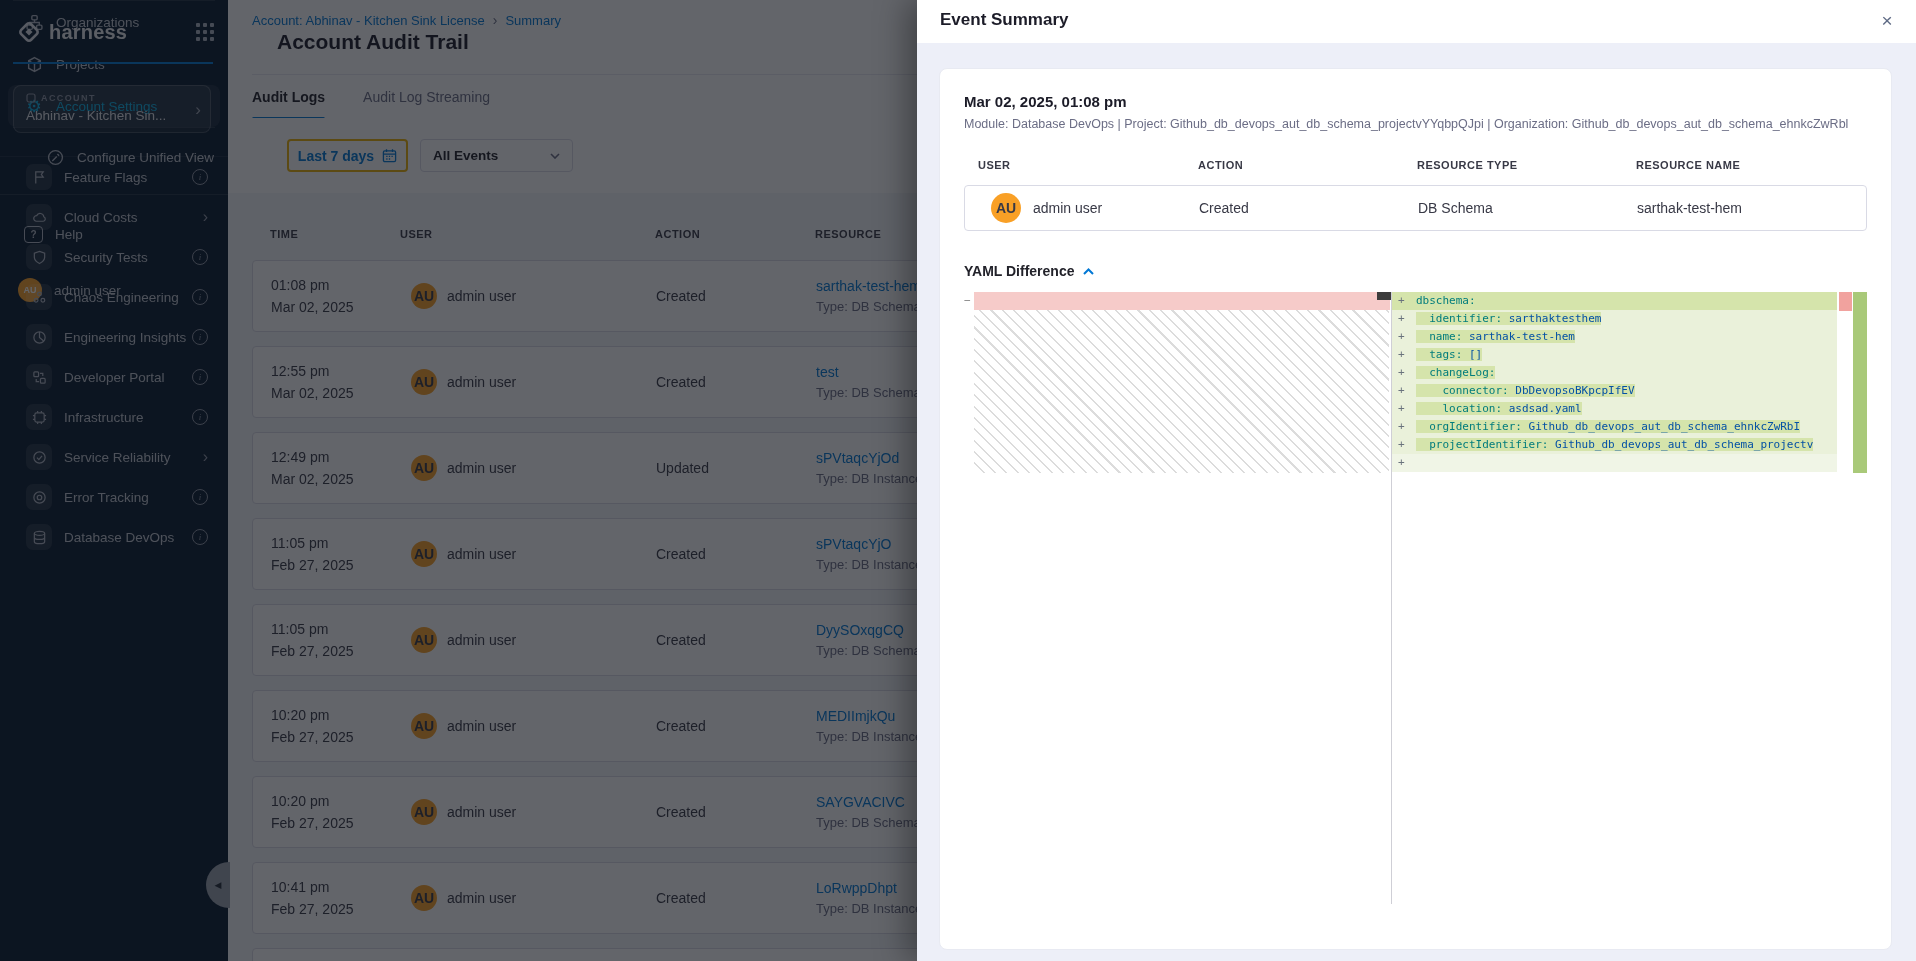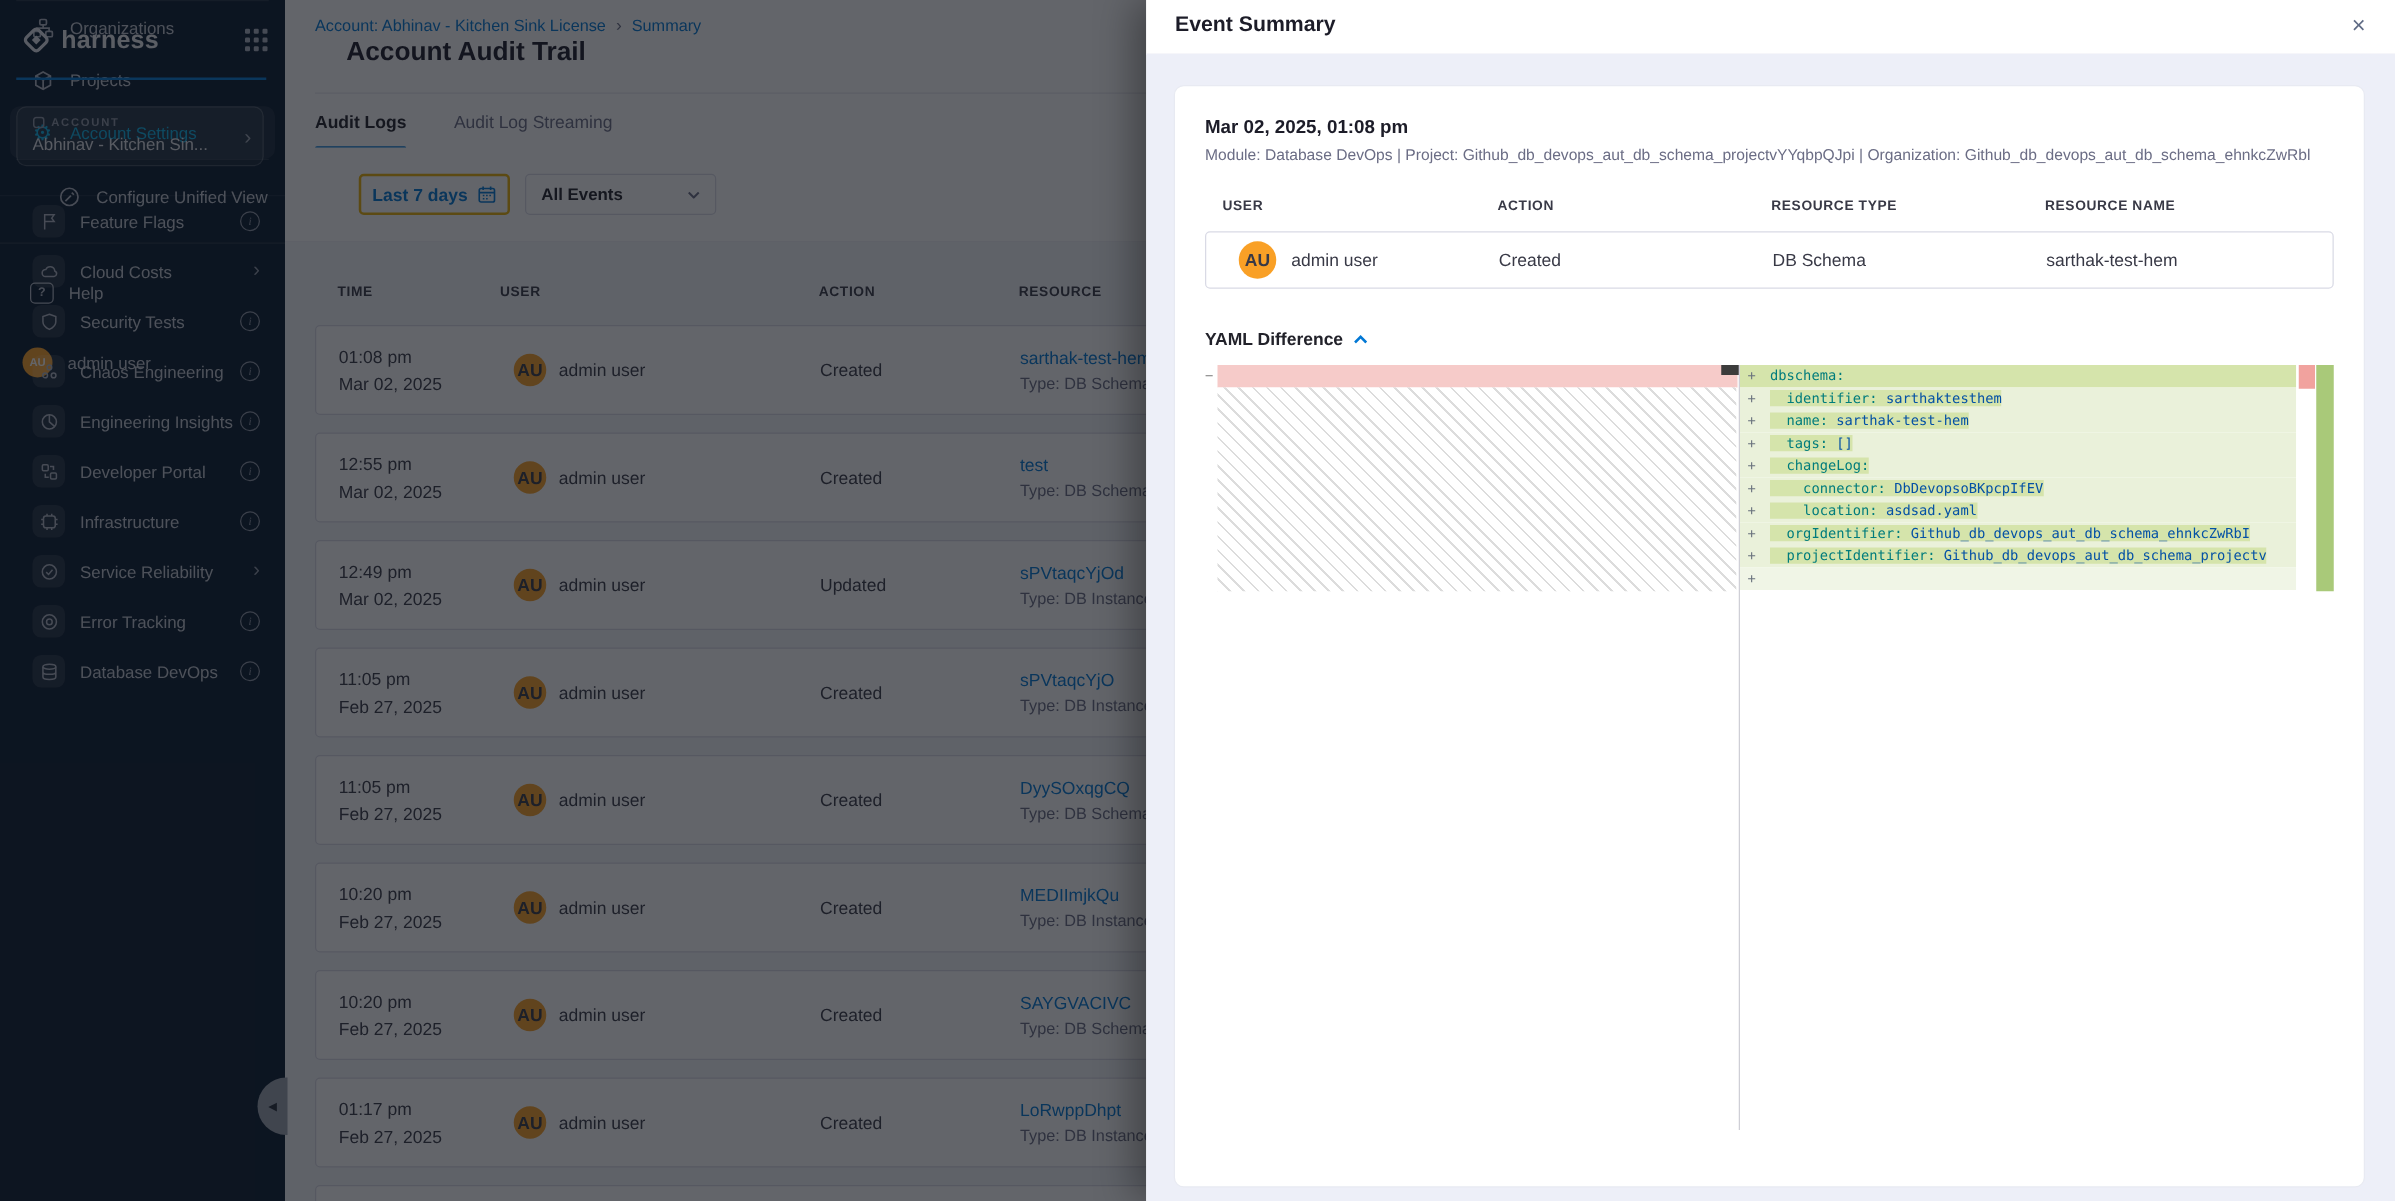--- a/index.html
+++ b/index.html
@@ -456,21 +456,21 @@
               <span>admin user</span>
             </div>
             <div class="t-action">Created</div>
             <div class="t-res">
               <a href="#">SAYGVACIVC</a>
               <div>Type: DB Schema</div>
             </div>
           </div>
           <div class="trow">
             <div class="t-time">
-              <div>01:17 pm</div>
+              <div>10:41 pm</div>
               <div>Feb 27, 2025</div>
             </div>
             <div class="t-user">
               <span class="row-avatar">AU</span>
               <span>admin user</span>
             </div>
             <div class="t-action">Created</div>
             <div class="t-res">
               <a href="#">LoRwppDhpt</a>
               <div>Type: DB Instance</div>

